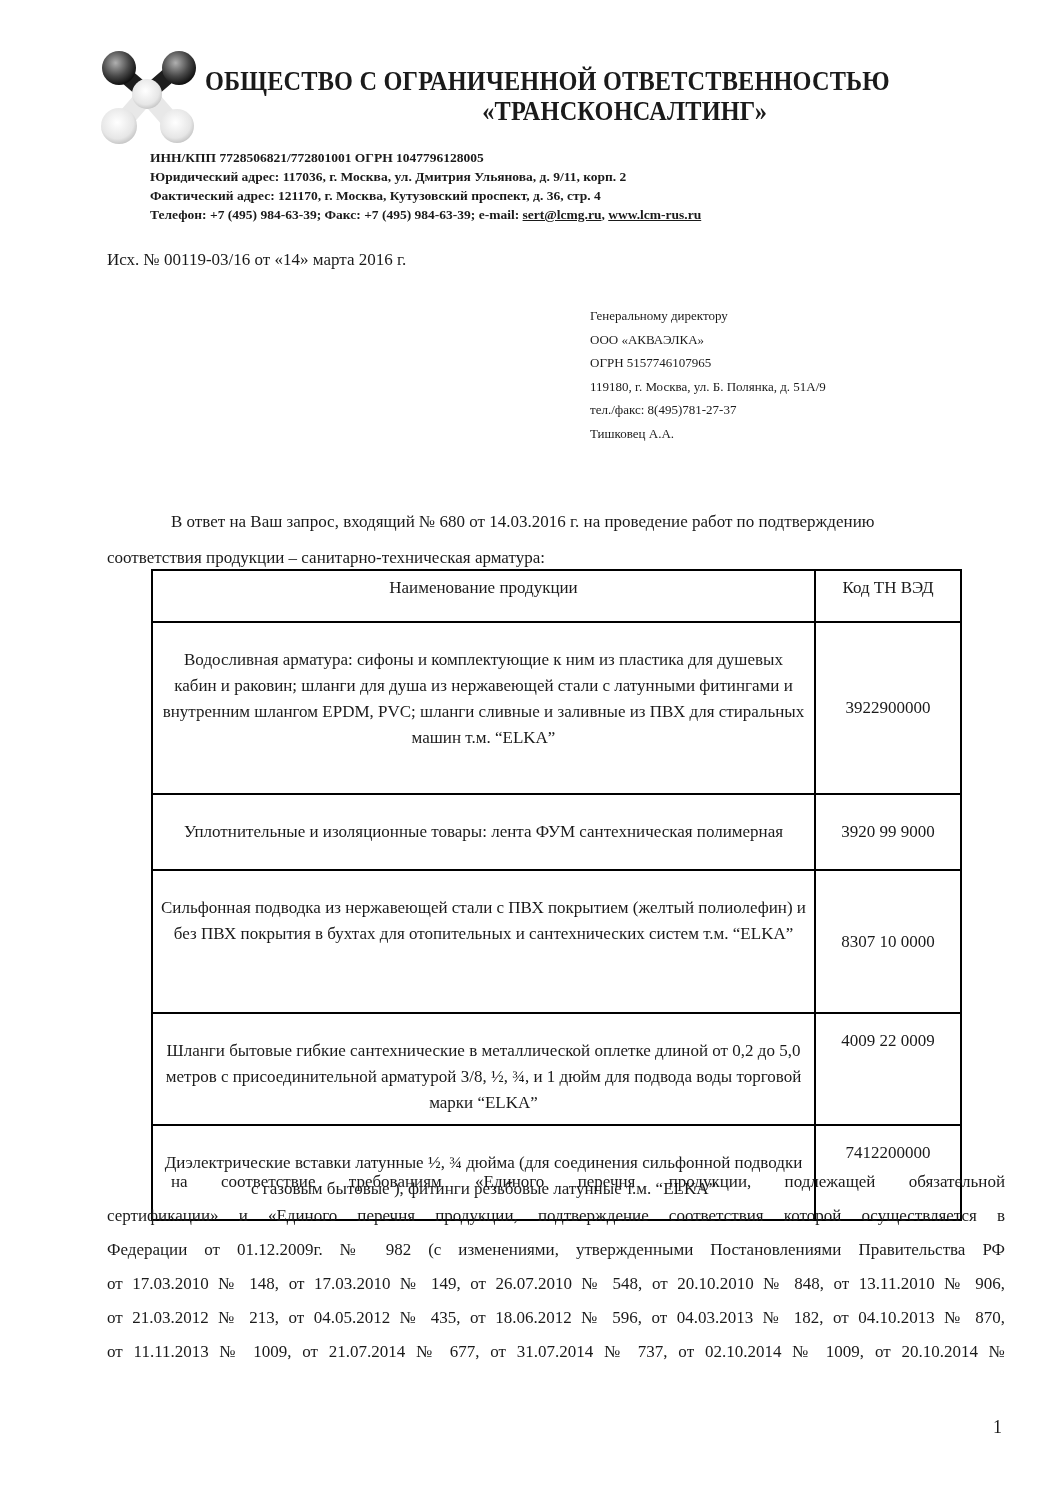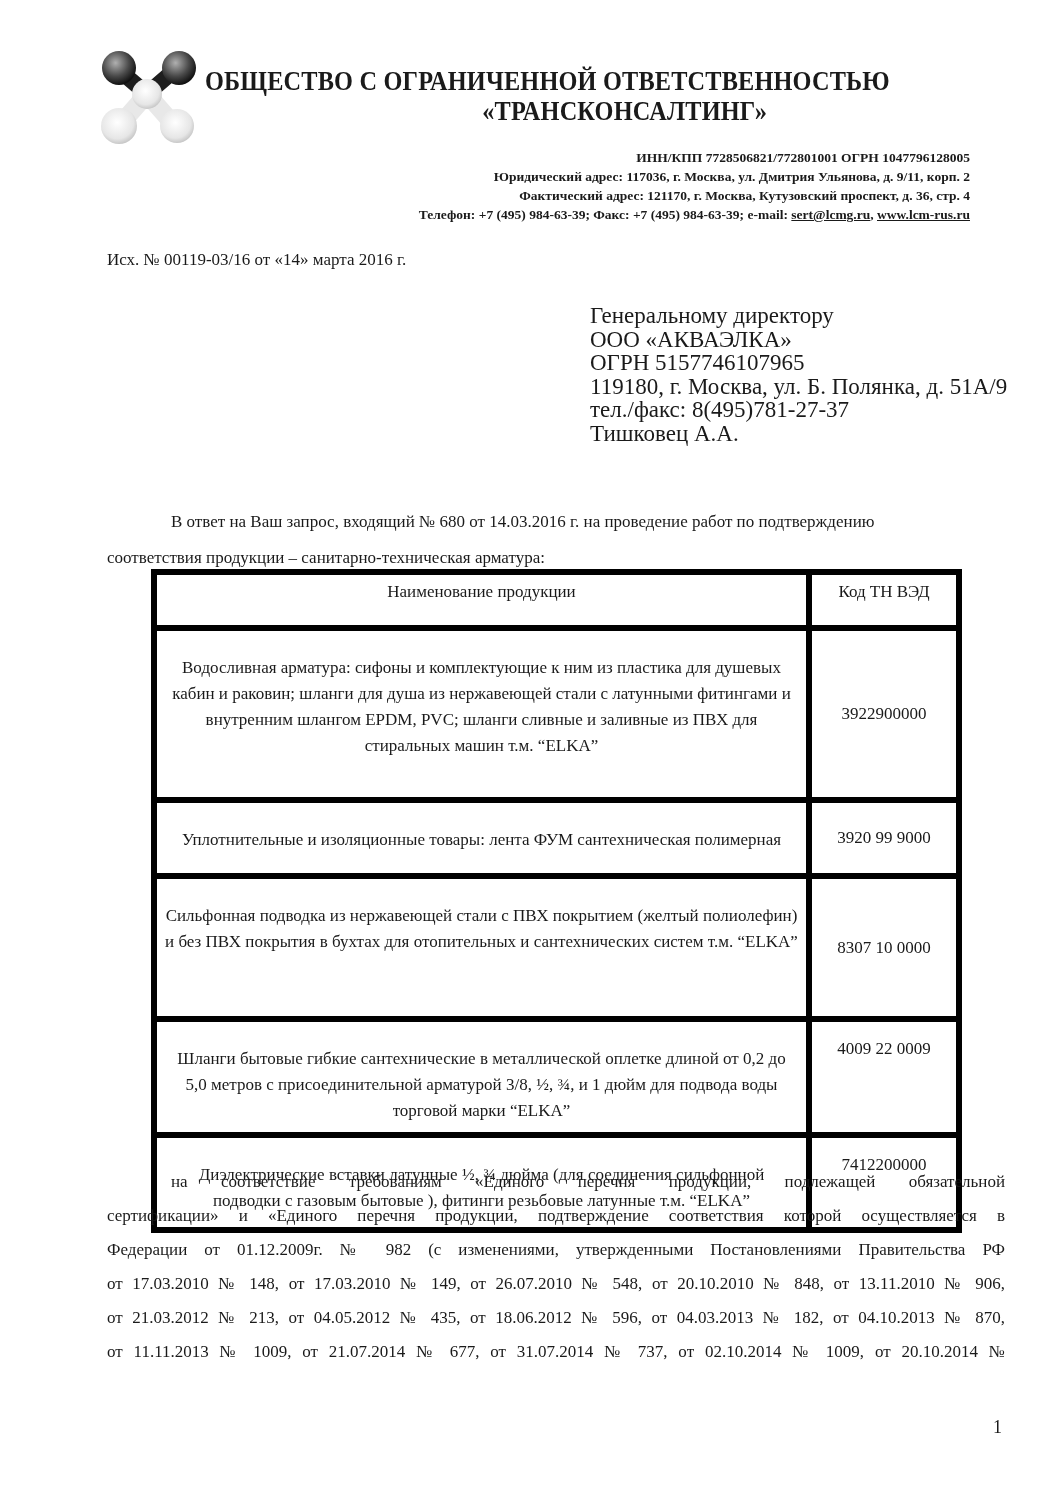--- a/index.html
+++ b/index.html
@@ -8,35 +8,35 @@
 
   .logo { position: absolute; left: 97px; top: 48px; width: 106px; height: 100px; }
 
   .company-name { position: absolute; left: 205px; top: 66px; width: 730px;
     font-weight: bold; font-size: 27px; line-height: 30px; letter-spacing: 0.2px;
     transform: scaleX(0.9); transform-origin: left top; }
   .company-name .line1 { display: block; white-space: nowrap; }
   .company-name .line2 { display: block; white-space: nowrap; padding-left: 308px; }
 
   .requisites { position: absolute; left: 150px; top: 148px; width: 820px;
-    text-align: right; font-weight: bold; font-size: 13.5px; line-height: 19px; }
+    text-align: left; font-weight: bold; font-size: 13.5px; line-height: 19px; }
   .requisites div { white-space: nowrap; }
   .requisites .u { text-decoration: underline; margin-top: 33px; }
 
   .outgoing { position: absolute; left: 107px; top: 250px; font-size: 17px; }
 
-  .addressee { position: absolute; left: 590px; top: 304px; font-size: 23px; line-height: 23.5px; }
+  .addressee { position: absolute; left: 590px; top: 304px; font-size: 13px; line-height: 23.5px; }
   .addressee div { white-space: nowrap; }
 
   .intro { position: absolute; left: 107px; top: 504px; width: 900px; font-size: 17px; line-height: 36px; }
   .intro .p1 { text-indent: 64px; white-space: nowrap; }
 
   table.products { position: absolute; left: 151px; top: 569px; width: 811px;
     border-collapse: collapse; font-size: 17px; line-height: 26px; }
-  table.products td, table.products th { border: 6px solid #000000; text-align: center;
+  table.products td, table.products th { border: 2px solid #000000; text-align: center;
     vertical-align: top; padding: 0 8px; font-weight: normal; }
   table.products th { height: 46px; padding-top: 4px; }
   table.products th.code-col, table.products td.code { width: 128px; }
   table.products td.name { padding-top: 24px; padding-bottom: 8px; }
   table.products td.code { vertical-align: middle; }
   table.products td.code.top { vertical-align: top; padding-top: 14px; margin-left: 11px; }
 
   .body-text { position: absolute; left: 107px; top: 1165px; width: 898px;
     font-size: 17px; line-height: 34px; text-align: justify; }
   .body-text .line { display: block; text-align: justify; text-align-last: justify; white-space: nowrap; }

